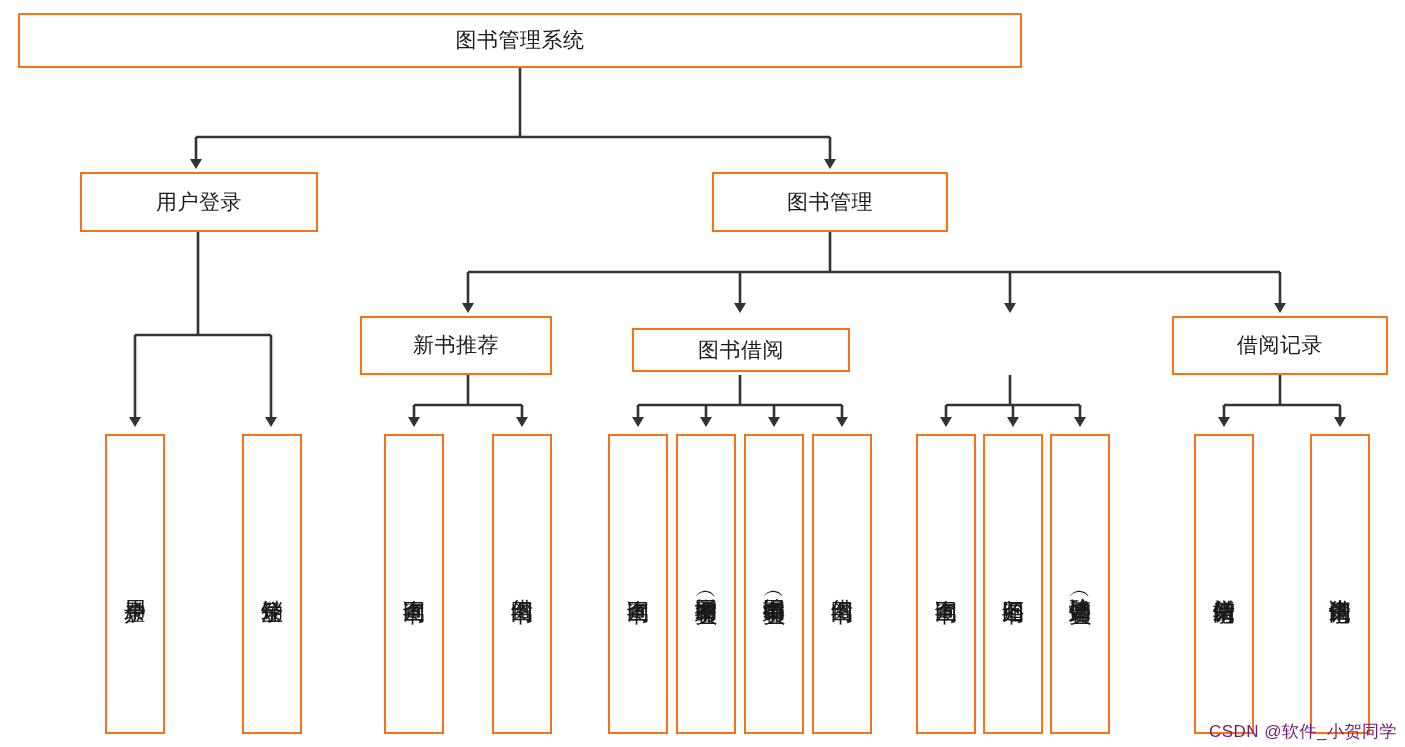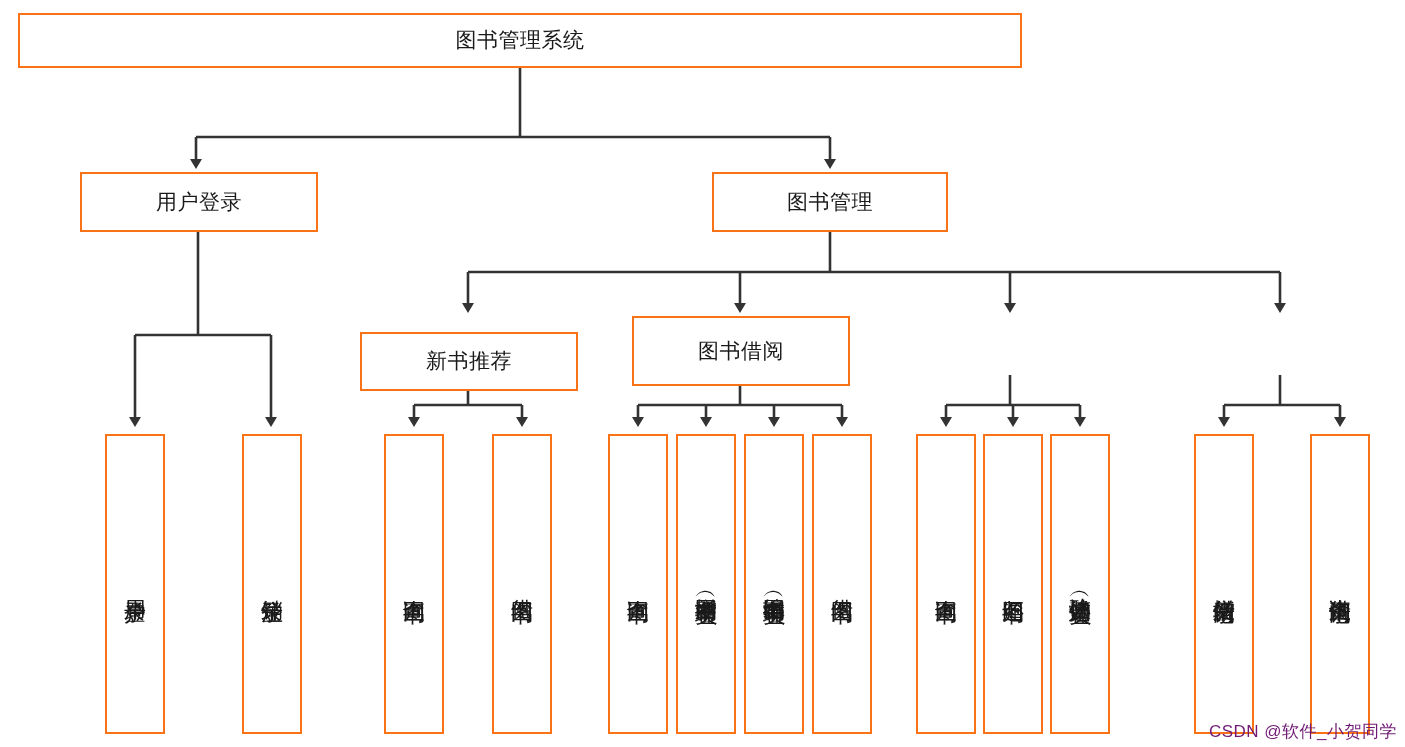--- a/index.html
+++ b/index.html
@@ -125,25 +125,28 @@
     <span class="node-label">图书管理系统</span>
   </div>
 
   <div class="node" style="left:80px; top:172px; width:238px; height:60px;">
     <span class="node-label">用户登录</span>
   </div>
   <div class="node" style="left:712px; top:172px; width:236px; height:60px;">
     <span class="node-label">图书管理</span>
   </div>
 
-  <div class="node" style="left:360px; top:332px; width:218px; height:59px;">
+  <div class="node" style="left:360px; top:316px; width:192px; height:59px;">
     <span class="node-label">新书推荐</span>
   </div>
-  <div class="node" style="left:632px; top:316px; width:218px; height:70px;">
+  <div class="node" style="left:632px; top:328px; width:218px; height:44px;">
     <span class="node-label">图书借阅</span>
+  </div>
+  <div class="node" style="left:1172px; top:316px; width:216px; height:59px;">
+    <span class="node-label">借阅记录</span>
   </div>
 
   <div class="node vertical" style="left:105px; top:434px; width:60px; height:300px;">
     <span class="node-label">用户登录</span>
   </div>
   <div class="node vertical" style="left:242px; top:434px; width:60px; height:300px;">
     <span class="node-label">注销登录</span>
   </div>
 
   <div class="node vertical" style="left:384px; top:434px; width:60px; height:300px;">

